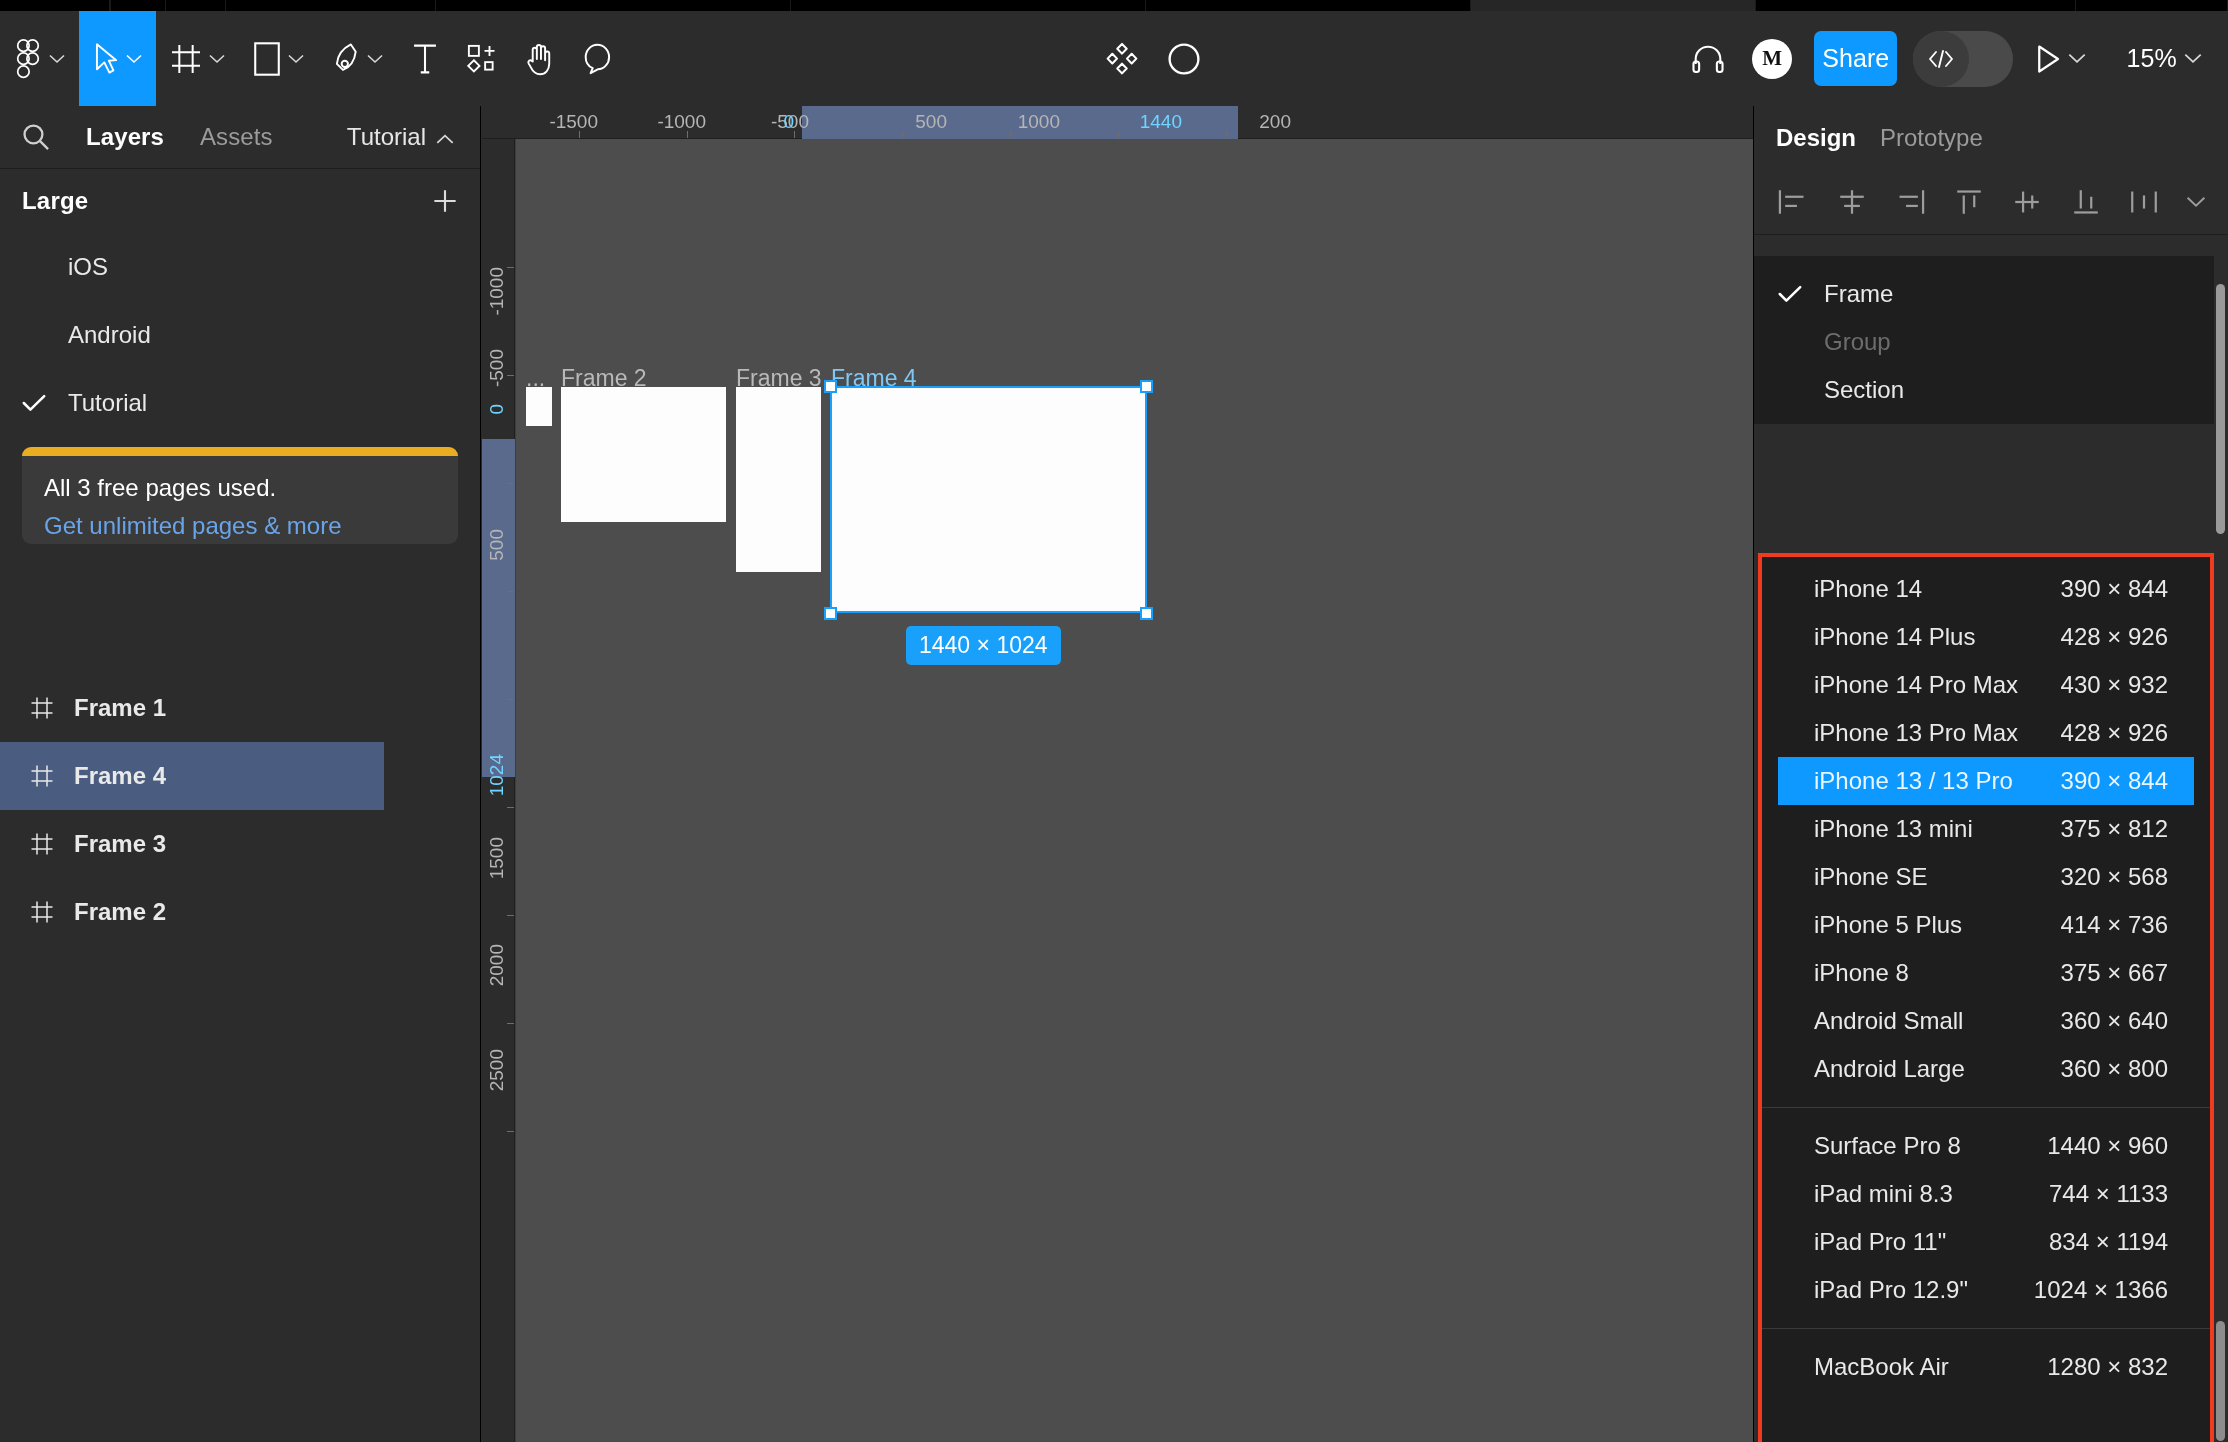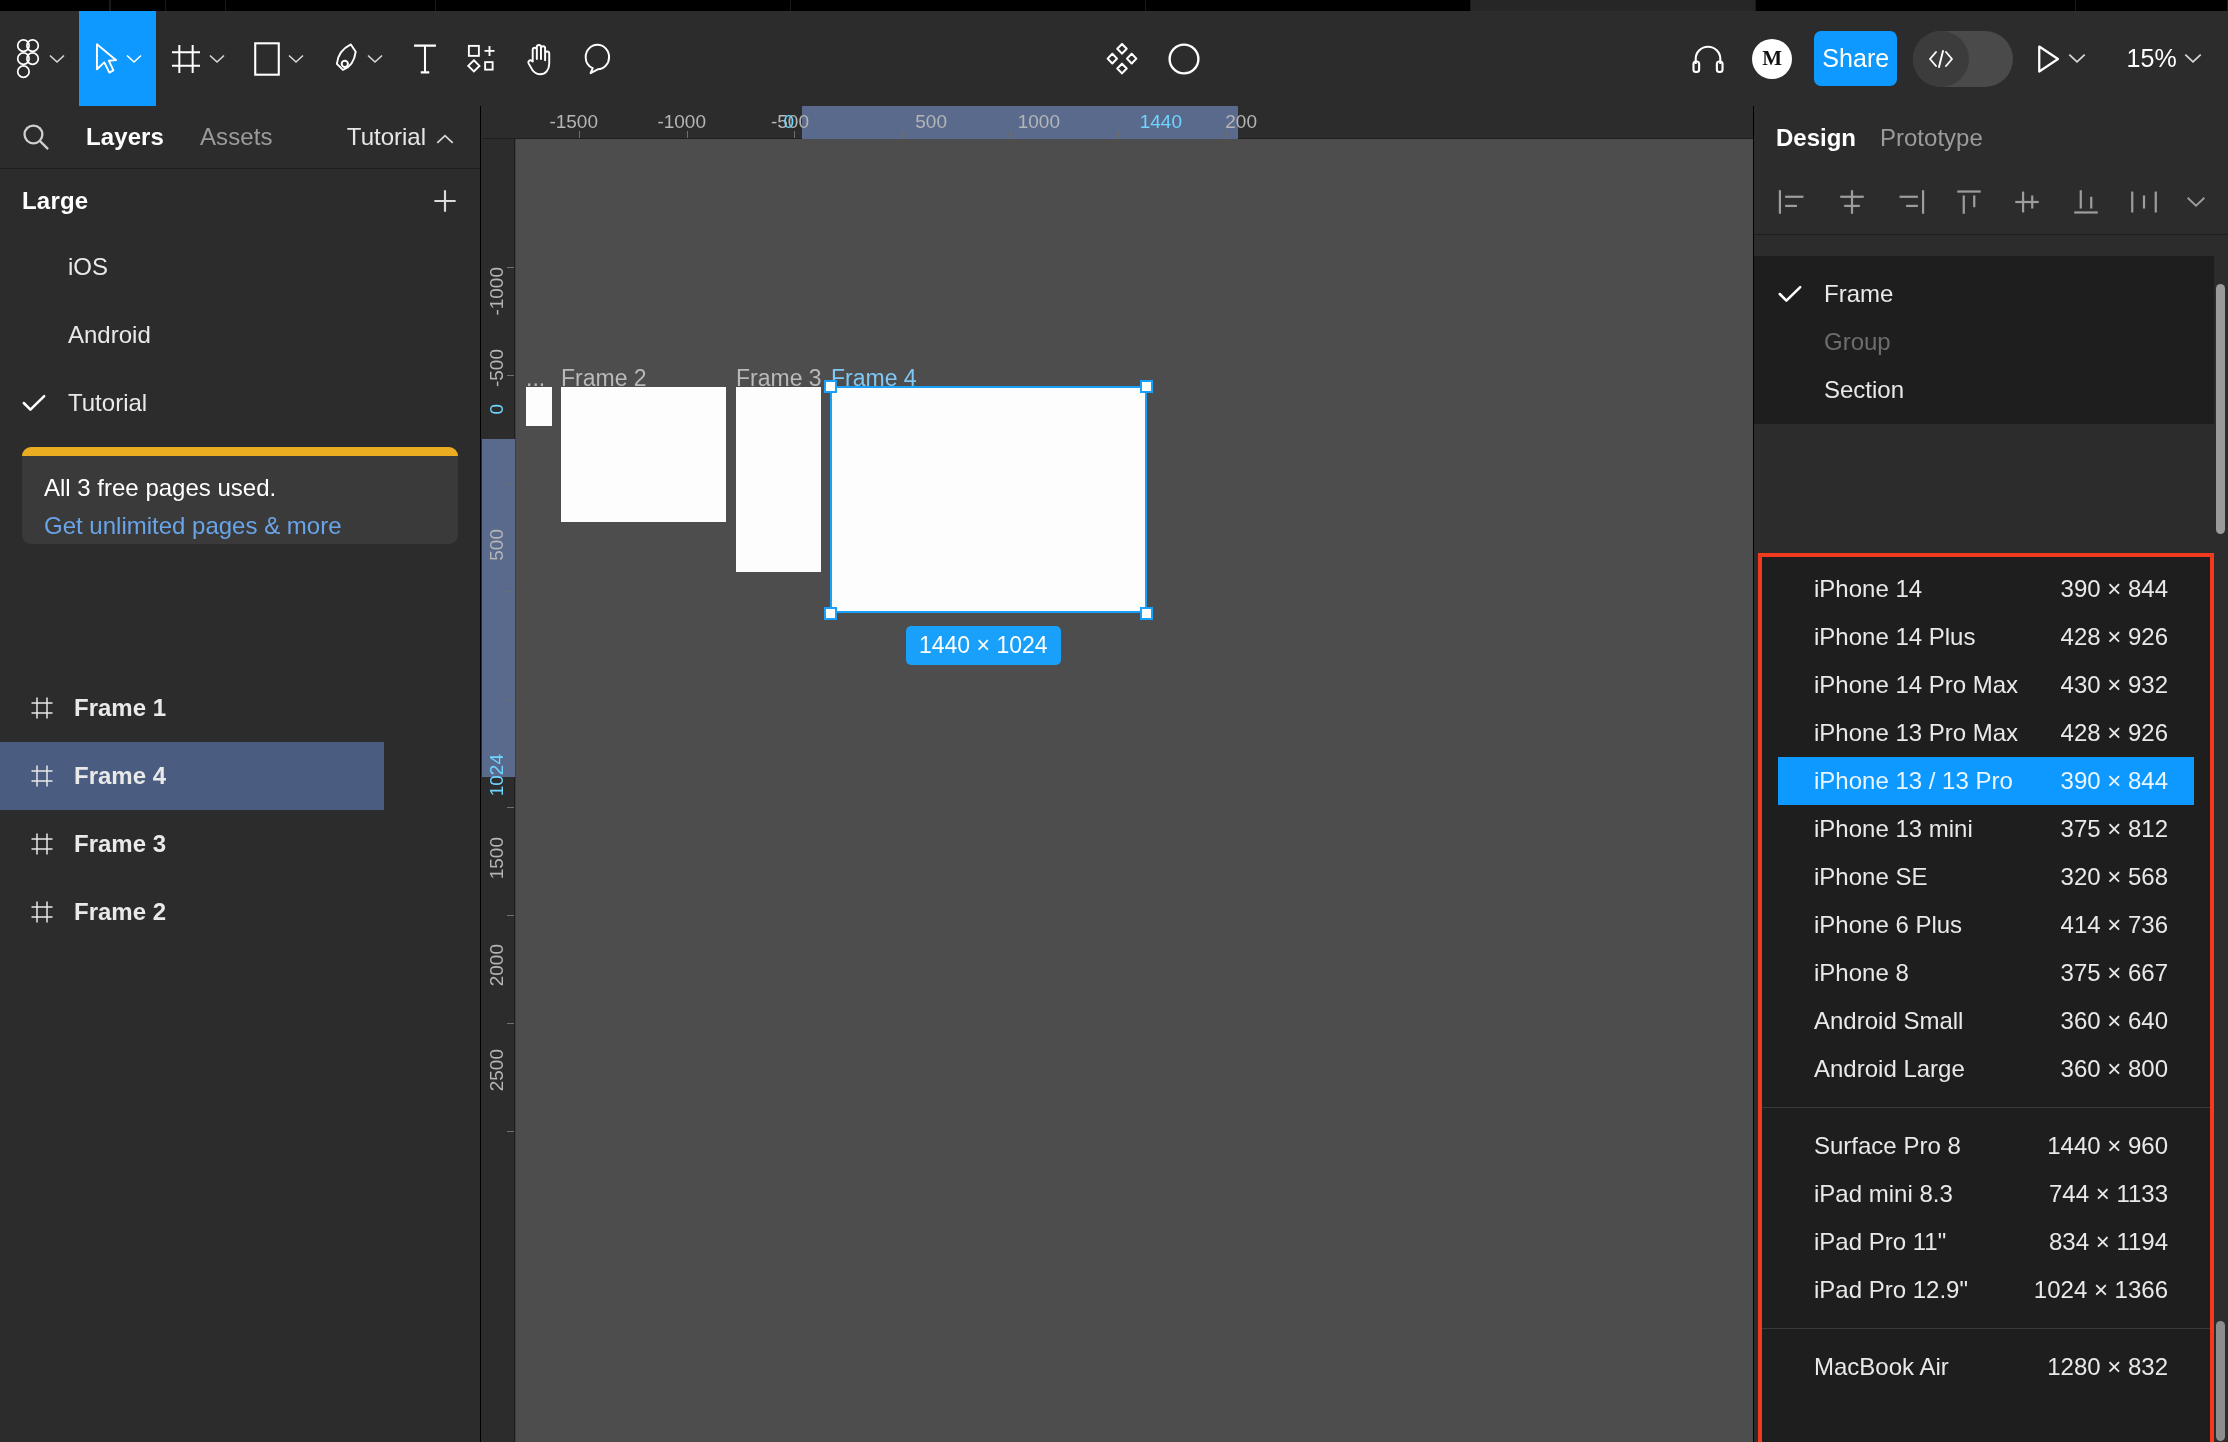--- a/index.html
+++ b/index.html
@@ -499,21 +499,21 @@
 
     <div class="ruler-h">
       <div class="hl" style="left:320px; width:436px"></div>
       <span class="rh-tick" style="left:116px">-1500</span>
       <span class="rh-tick" style="left:224px">-1000</span>
       <span class="rh-tick" style="left:327px">-500</span>
       <span class="rh-tick cyan" style="left:312px">0</span>
       <span class="rh-tick" style="left:465px">500</span>
       <span class="rh-tick" style="left:578px">1000</span>
       <span class="rh-tick cyan" style="left:700px">1440</span>
-      <span class="rh-tick" style="left:775px">200</span>
+      <span class="rh-tick" style="left:809px">200</span>
       <span class="rh-mark" style="left:97px"></span>
       <span class="rh-mark" style="left:205px"></span>
       <span class="rh-mark" style="left:312px"></span>
       <span class="rh-mark" style="left:420px"></span>
       <span class="rh-mark" style="left:528px"></span>
       <span class="rh-mark" style="left:636px"></span>
       <span class="rh-mark" style="left:744px"></span>
     </div>
 
     <div class="ruler-v">
@@ -671,21 +671,21 @@
           </div>
           <div class="preset-row">
             <span class="nm">iPhone 13 mini</span>
             <span class="dim-val">375 × 812</span>
           </div>
           <div class="preset-row">
             <span class="nm">iPhone SE</span>
             <span class="dim-val">320 × 568</span>
           </div>
           <div class="preset-row">
-            <span class="nm">iPhone 6 Plus</span>
+            <span class="nm">iPhone 5 Plus</span>
             <span class="dim-val">414 × 736</span>
           </div>
           <div class="preset-row">
             <span class="nm">iPhone 8</span>
             <span class="dim-val">375 × 667</span>
           </div>
           <div class="preset-row">
             <span class="nm">Android Small</span>
             <span class="dim-val">360 × 640</span>
           </div>

